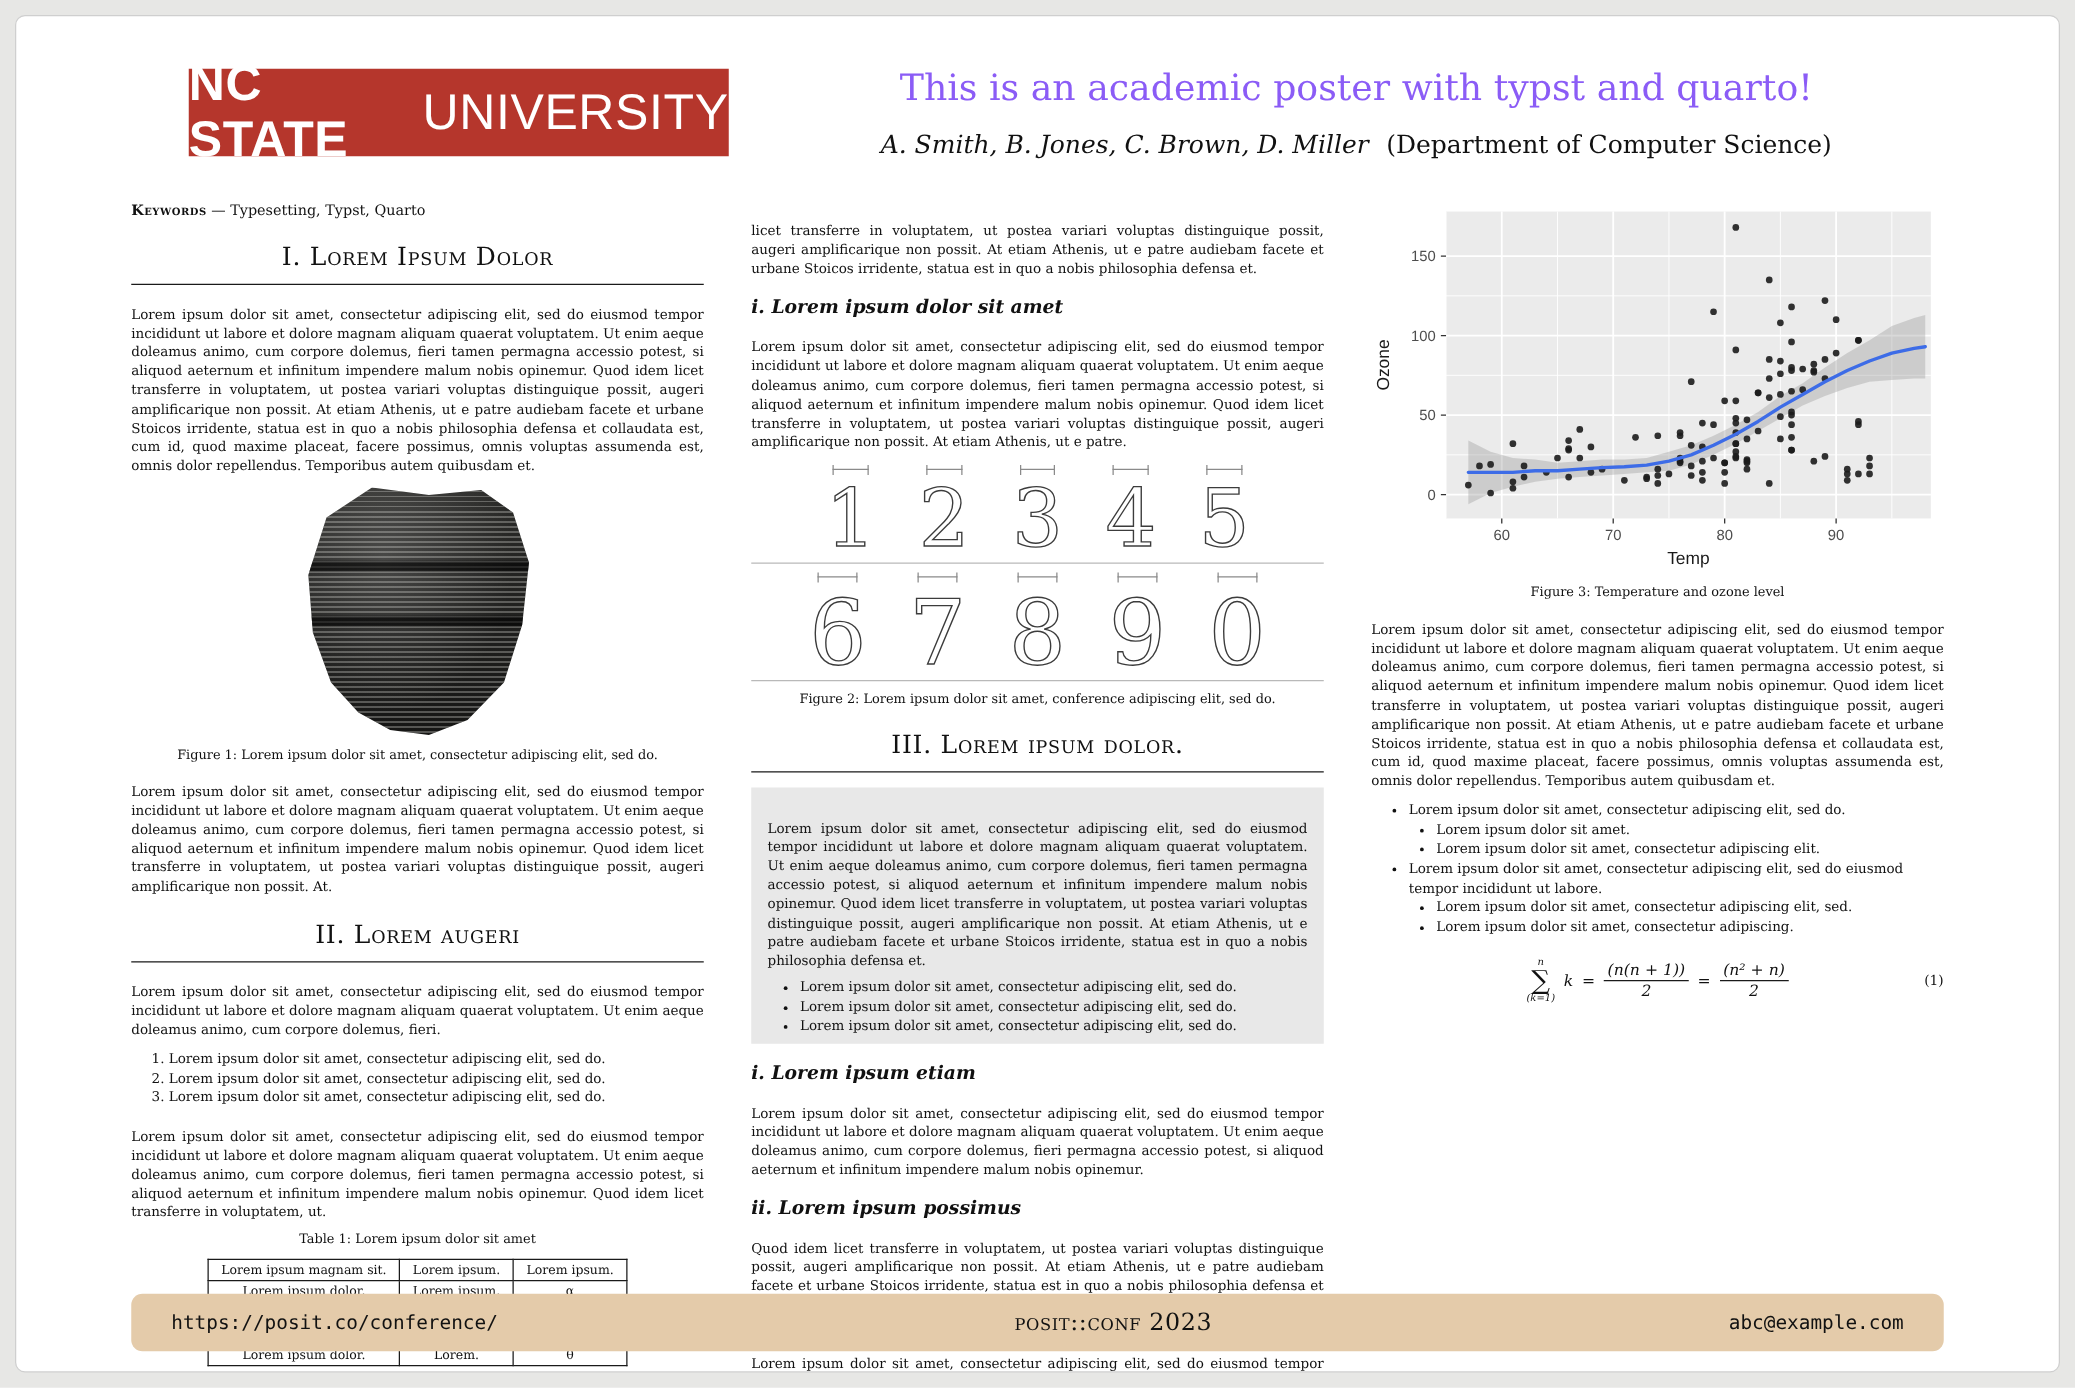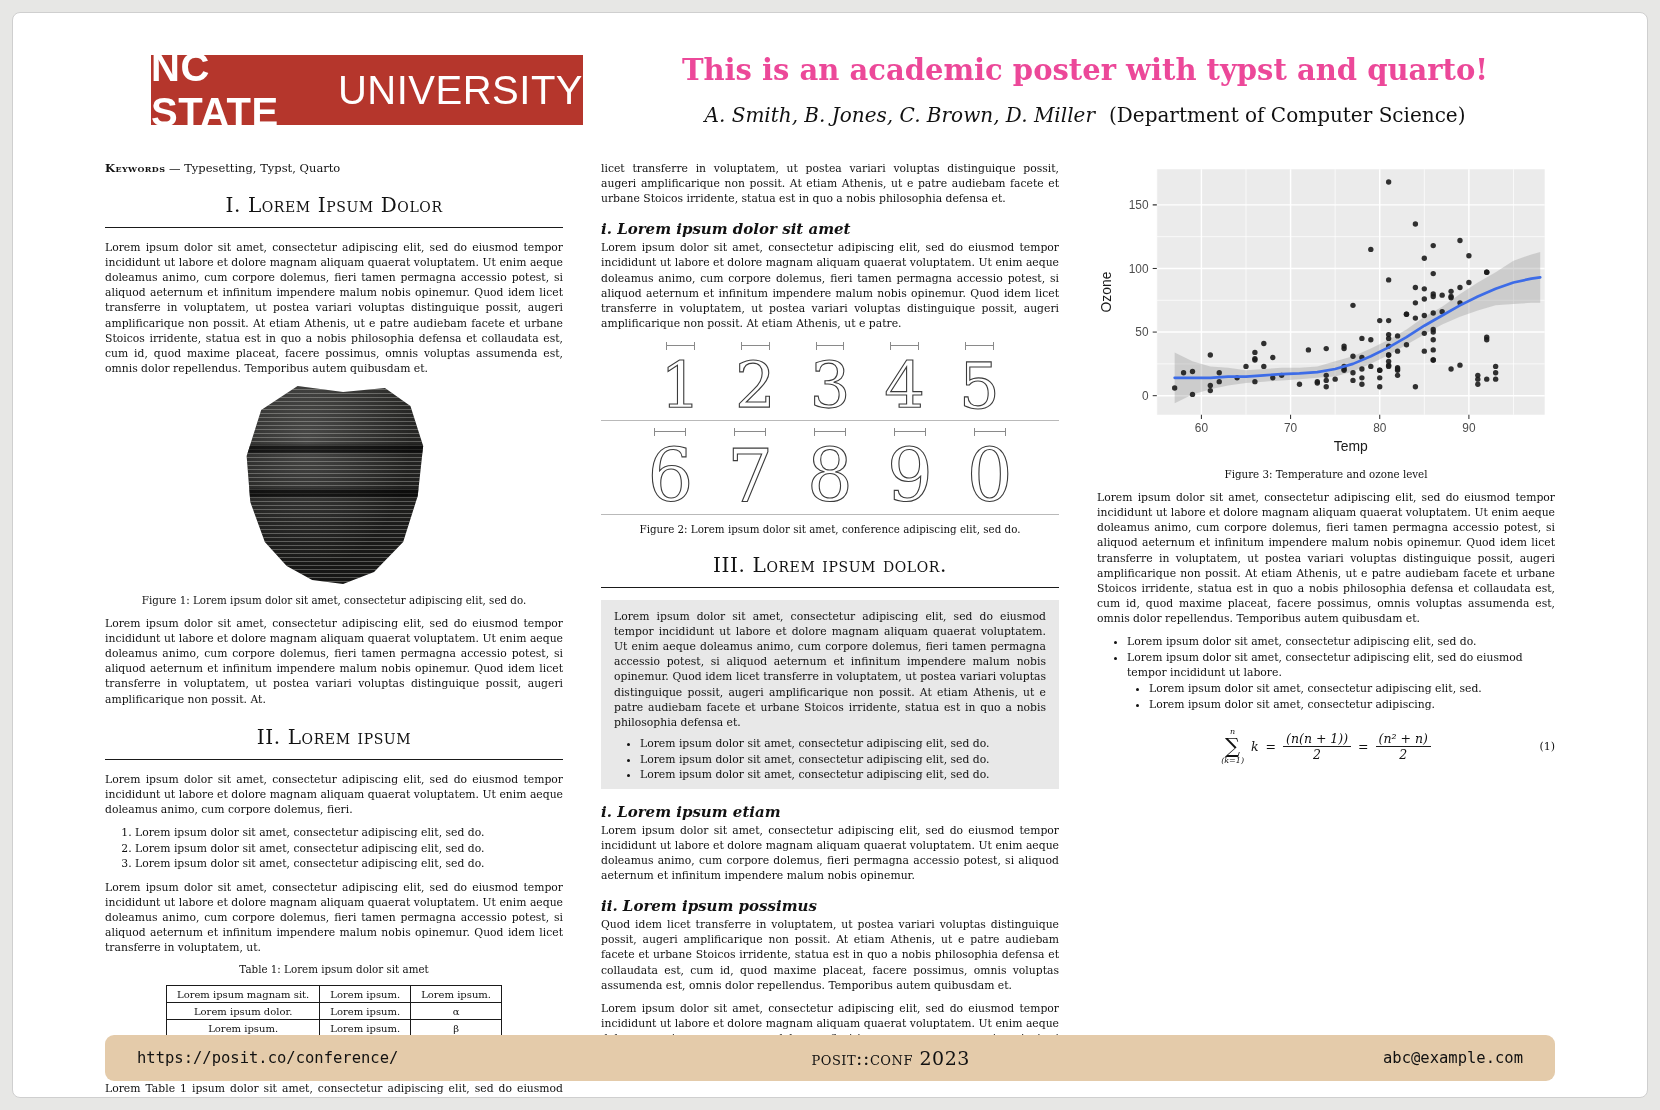--- a/index.html
+++ b/index.html
@@ -6,33 +6,33 @@
   .poster{position:relative;width:1634px;height:1084px;margin:12px auto;background:#ffffff;
           border:1px solid #cfcfcf;border-radius:8px;overflow:hidden;}
   
   header{display:flex;align-items:center;padding:40px 90px 0 138px;}
   .logo{background:var(--nc-red,#b5362c);color:#fff;width:432px;height:70px;flex-shrink:0;
         display:flex;align-items:center;justify-content:center;gap:10px;
         font-family:"Liberation Sans",sans-serif;font-size:40px;letter-spacing:.5px;}
   .logo-bold{font-weight:800;}
   .logo-light{font-weight:400;}
   .title-block{flex:1;text-align:center;padding-left:30px;}
-  h1{margin:0 0 16px 0;font-size:29px;font-weight:700;color:#ec4899;}
+  h1{margin:0 0 16px 0;font-size:29px;font-weight:400;color:#8b5cf6;}
   .authors{margin:0;font-size:20px;color:#111;}
   .authors i{font-style:italic;}
   .affil{margin-left:14px;font-style:normal;}
   
   .columns{display:grid;grid-template-columns:repeat(3,1fr);gap:38px;padding:34px 92px 0 92px;color:#111;}
   .col{min-width:0;}
   .keywords{font-size:11.5px;margin:0 0 6px 0;}
   .kw{font-variant:small-caps;font-weight:700;letter-spacing:.4px;}
   h2{font-variant:small-caps;font-weight:500;font-size:20px;text-align:center;margin:18px 0 10px;letter-spacing:.6px;}
   .rule{border-top:1.4px solid #1a1a1a;margin:0 0 12px 0;}
   h3{font-style:italic;font-weight:600;font-size:15px;margin:14px 0 2px 0;}
-  p.body{font-size:10.8px;line-height:1.4;text-align:justify;margin:0 0 8px 0;}
+  p.body{font-size:10.8px;line-height:1.4;text-align:justify;margin:16px 0 8px 0;}
   ol,ul{font-size:10.8px;line-height:1.45;margin:2px 0 8px 0;padding-left:30px;}
   li{margin:0;}
   ul{list-style:disc;}
   ul ul{margin:0;padding-left:22px;list-style:disc;font-size:10.8px;}
   figure{margin:10px 0 8px 0;text-align:center;}
   figcaption,.tbl-caption{font-size:10.3px;text-align:center;margin:8px 0 10px 0;color:#111;}
   
   .stone{width:182px;height:200px;margin:2px auto 0;
     background:
       linear-gradient(180deg,transparent 0 29%,rgba(0,0,0,.6) 30% 33%,transparent 34% 51%,rgba(0,0,0,.6) 52% 55%,transparent 56%),
@@ -101,21 +101,21 @@
       <div class="rule"></div>
       <p class="body">Lorem ipsum dolor sit amet, consectetur adipiscing elit, sed do eiusmod tempor incididunt ut labore et dolore magnam aliquam quaerat voluptatem. Ut enim aeque doleamus animo, cum corpore dolemus, fieri tamen permagna accessio potest, si aliquod aeternum et infinitum impendere malum nobis opinemur. Quod idem licet transferre in voluptatem, ut postea variari voluptas distinguique possit, augeri amplificarique non possit. At etiam Athenis, ut e patre audiebam facete et urbane Stoicos irridente, statua est in quo a nobis philosophia defensa et collaudata est, cum id, quod maxime placeat, facere possimus, omnis voluptas assumenda est, omnis dolor repellendus. Temporibus autem quibusdam et.</p>
 
       <figure>
         <div class="stone"></div>
         <figcaption>Figure 1:  Lorem ipsum dolor sit amet, consectetur adipiscing elit, sed do.</figcaption>
       </figure>
 
       <p class="body">Lorem ipsum dolor sit amet, consectetur adipiscing elit, sed do eiusmod tempor incididunt ut labore et dolore magnam aliquam quaerat voluptatem. Ut enim aeque doleamus animo, cum corpore dolemus, fieri tamen permagna accessio potest, si aliquod aeternum et infinitum impendere malum nobis opinemur. Quod idem licet transferre in voluptatem, ut postea variari voluptas distinguique possit, augeri amplificarique non possit. At.</p>
 
-      <h2>II. Lorem ipsum</h2>
+      <h2>II. Lorem augeri</h2>
       <div class="rule"></div>
       <p class="body">Lorem ipsum dolor sit amet, consectetur adipiscing elit, sed do eiusmod tempor incididunt ut labore et dolore magnam aliquam quaerat voluptatem. Ut enim aeque doleamus animo, cum corpore dolemus, fieri.</p>
 
       <ol>
         <li>Lorem ipsum dolor sit amet, consectetur adipiscing elit, sed do.</li>
         <li>Lorem ipsum dolor sit amet, consectetur adipiscing elit, sed do.</li>
         <li>Lorem ipsum dolor sit amet, consectetur adipiscing elit, sed do.</li>
       </ol>
 
       <p class="body">Lorem ipsum dolor sit amet, consectetur adipiscing elit, sed do eiusmod tempor incididunt ut labore et dolore magnam aliquam quaerat voluptatem. Ut enim aeque doleamus animo, cum corpore dolemus, fieri tamen permagna accessio potest, si aliquod aeternum et infinitum impendere malum nobis opinemur. Quod idem licet transferre in voluptatem, ut.</p>
@@ -387,20 +387,24 @@
             <text x="246" y="281" text-anchor="middle" style="font-family:Liberation Sans,sans-serif;fill:#1a1a1a;font-size:13.5px">Temp</text>
             <text x="14" y="127" text-anchor="middle" transform="rotate(-90 14 127)" style="font-family:Liberation Sans,sans-serif;fill:#1a1a1a;font-size:13.5px">Ozone</text>
           </svg>
         <figcaption>Figure 3:  Temperature and ozone level</figcaption>
       </figure>
 
       <p class="body">Lorem ipsum dolor sit amet, consectetur adipiscing elit, sed do eiusmod tempor incididunt ut labore et dolore magnam aliquam quaerat voluptatem. Ut enim aeque doleamus animo, cum corpore dolemus, fieri tamen permagna accessio potest, si aliquod aeternum et infinitum impendere malum nobis opinemur. Quod idem licet transferre in voluptatem, ut postea variari voluptas distinguique possit, augeri amplificarique non possit. At etiam Athenis, ut e patre audiebam facete et urbane Stoicos irridente, statua est in quo a nobis philosophia defensa et collaudata est, cum id, quod maxime placeat, facere possimus, omnis voluptas assumenda est, omnis dolor repellendus. Temporibus autem quibusdam et.</p>
 
       <ul>
         <li><span>Lorem ipsum dolor sit amet, consectetur adipiscing elit, sed do.</span>
+          <ul>
+            <li>Lorem ipsum dolor sit amet.</li>
+            <li>Lorem ipsum dolor sit amet, consectetur adipiscing elit.</li>
+          </ul>
         </li>
         <li><span>Lorem ipsum dolor sit amet, consectetur adipiscing elit, sed do eiusmod tempor incididunt ut labore.</span>
           <ul>
             <li>Lorem ipsum dolor sit amet, consectetur adipiscing elit, sed.</li>
             <li>Lorem ipsum dolor sit amet, consectetur adipiscing.</li>
           </ul>
         </li>
       </ul>
 
       <div class="equation">

